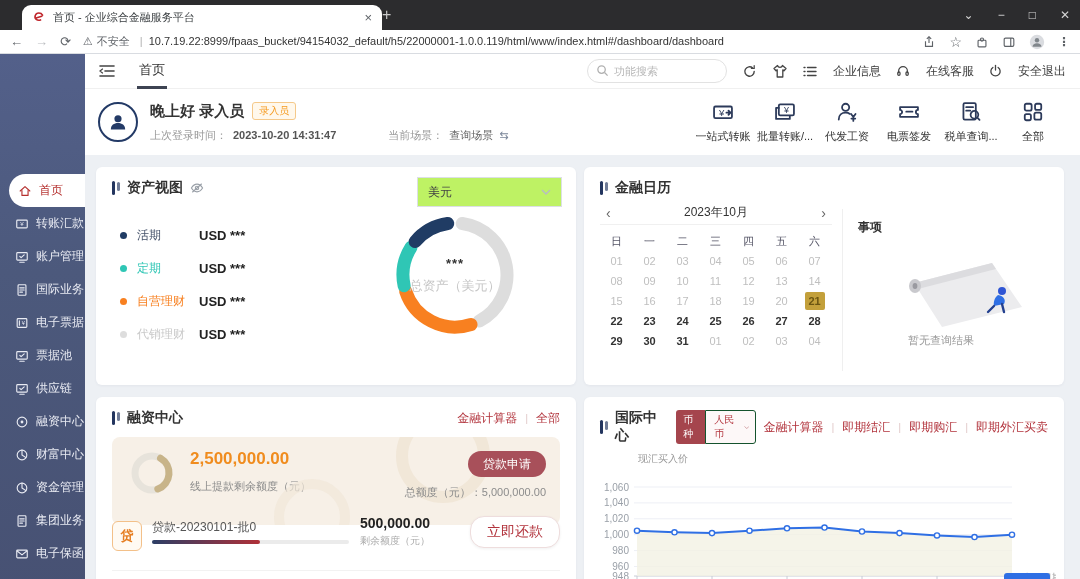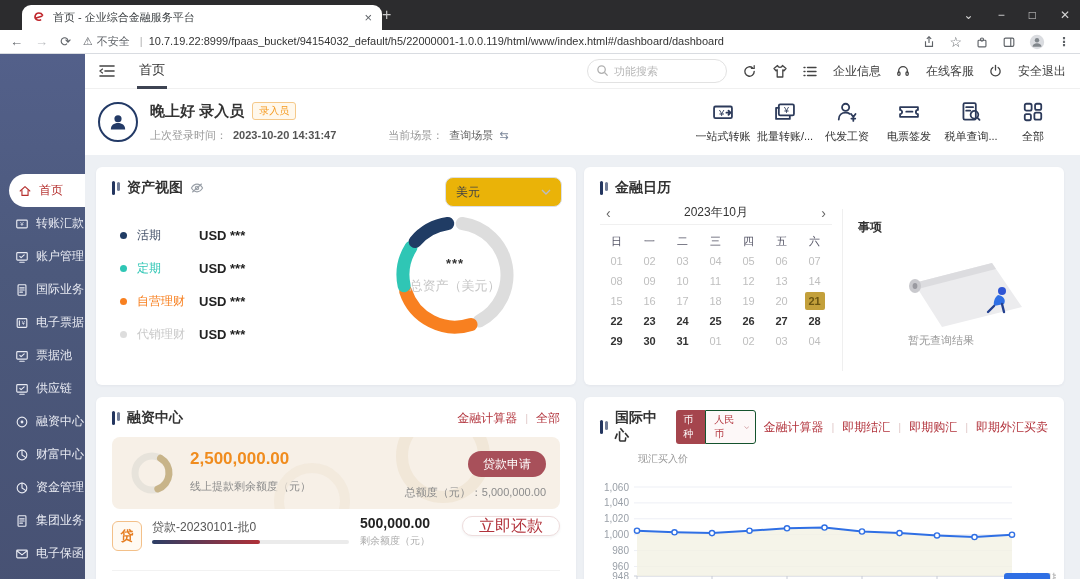--- a/index.html
+++ b/index.html
@@ -61,21 +61,21 @@
   .card { background:#fff; border-radius:6px; box-shadow:0 1px 3px rgba(30,40,70,0.05); position:relative; padding:12px 16px; overflow:hidden; }
   .card-head { display:flex; align-items:center; gap:7px; }
   .tbars { display:inline-flex; align-items:flex-start; gap:2px; }
   .tbars i { display:block; width:3px; background:#24365f; border-radius:2px; }
   .tbars i:first-child { height:14px; }
   .tbars i:last-child { height:9px; margin-top:1px; opacity:.65; }
   .card-title { font-size:14px; font-weight:bold; color:#333; }
   .eyeoff { color:#9aa0a8; display:flex; }
 
   
-  .cur-select { position:absolute; top:10px; right:14px; width:117px; height:30px; border:1px solid #dcdfe6; border-radius:8px; display:flex; align-items:center; justify-content:space-between; padding:0 10px; font-size:12px; color:#444; cursor:pointer; background:#eab308; }
+  .cur-select { position:absolute; top:10px; right:14px; width:145px; height:30px; border:1px solid #dcdfe6; border-radius:0; display:flex; align-items:center; justify-content:space-between; padding:0 10px; font-size:12px; color:#444; cursor:pointer; background:#bef264; }
   .chev { color:#b8bcc4; display:flex; }
   .legend { position:absolute; left:24px; top:52px; }
   .lrow { height:33px; display:flex; align-items:center; }
   .ldot { width:7px; height:7px; border-radius:50%; margin-right:10px; }
   .llabel { font-size:12px; width:62px; }
   .lval { font-size:13px; font-weight:bold; color:#222; }
   .donut-wrap { position:absolute; left:284px; top:33px; width:150px; height:150px; }
   .donut-center { position:absolute; left:0; top:0; width:150px; height:150px; display:flex; flex-direction:column; align-items:center; justify-content:center; gap:6px; }
   .dc-val { font-size:13px; font-weight:bold; color:#333; letter-spacing:1px; }
   .dc-label { font-size:13px; color:#c6c6c6; }
@@ -95,35 +95,35 @@
   .events-title { position:absolute; left:274px; top:52px; font-size:12px; font-weight:bold; color:#333; }
   .empty-illu { position:absolute; left:300px; top:78px; }
   .empty-text { position:absolute; left:272px; top:166px; width:170px; text-align:center; font-size:11px; color:#9a9a9a; }
 
   
   .rlinks { margin-left:auto; display:flex; align-items:center; gap:8px; }
   .rlink { font-size:12px; color:#b2333c; cursor:pointer; white-space:nowrap; }
   .rsep { color:#e3cccc; font-size:11px; }
 
   
-  .banner { position:absolute; left:16px; right:16px; top:40px; height:72px; background:#f7f0e7; border-radius:8px; overflow:hidden;padding-left:12px; }
+  .banner { position:absolute; left:16px; right:16px; top:40px; height:88px; background:#f7f0e7; border-radius:8px; overflow:hidden;padding-left:12px; }
   .banner:before { content:""; position:absolute; right:70px; top:-28px; width:70px; height:70px; border:12px solid #f1e7d8; border-radius:50%; }
   .banner:after { content:""; position:absolute; right:210px; bottom:-30px; width:56px; height:56px; border:10px solid #f1e7d8; border-radius:50%; opacity:.7; }
   .mini-donut { position:absolute; left:16px; top:12px; }
   .ban-amount { position:absolute; left:78px; top:12px; font-size:17px; font-weight:bold; color:#f08c1e; }
   .ban-label { position:absolute; left:78px; top:42px; font-size:11px; color:#8c8c8c; }
   .apply-btn { position:absolute; right:14px; top:14px; height:26px; padding:0 15px; background:#a8505a; color:#fff; font-size:12px; border:0; border-radius:13px; display:flex; align-items:center; cursor:pointer; z-index:2; font-family:inherit; }
   .ban-total { position:absolute; right:14px; top:48px; font-size:11px; color:#8c8c8c; z-index:2; }
   .loan-tag { position:absolute; left:16px; top:124px; width:30px; height:30px; border:1px solid #f3c089; background:#fffaf3; color:#e67e22; border-radius:6px; font-size:13px; font-weight:bold; display:flex; align-items:center; justify-content:center; }
   .loan-name { position:absolute; left:56px; top:122px; font-size:12px; color:#555; }
   .loan-bar { position:absolute; left:56px; top:143px; width:197px; height:4px; background:#ebebeb; border-radius:2px; }
   .loan-fill { height:4px; border-radius:2px; background:linear-gradient(90deg,#2c3e66,#b03038); }
   .loan-amt { position:absolute; left:264px; top:118px; font-size:14px; font-weight:bold; color:#222; }
   .loan-amt-label { position:absolute; left:264px; top:137px; font-size:10px; color:#aaa; }
-  .repay-btn { position:absolute; right:16px; top:119px; height:20px; padding:0 16px; background:#fff; border:1px solid #eedddd; box-shadow:0 1px 3px rgba(0,0,0,.06); color:#b2333c; font-size:16px; border-radius:14px; display:flex; align-items:center; cursor:pointer; font-family:inherit; }
+  .repay-btn { position:absolute; right:16px; top:119px; height:32px; padding:0 16px; background:#fff; border:1px solid #eedddd; box-shadow:0 1px 3px rgba(0,0,0,.06); color:#b2333c; font-size:14px; border-radius:14px; display:flex; align-items:center; cursor:pointer; font-family:inherit; }
   .loan-div { position:absolute; left:16px; right:16px; top:173px; height:1px; background:#f2f2f2; }
 
   
   .cur-tag { display:flex; align-items:center; margin-left:8px; font-size:10px; cursor:pointer; }
   .cur-tag .tg { background:#a5454d; color:#fff; padding:3px 7px; border-radius:3px 0 0 3px; }
   .cur-tag .tv { border:1px solid #14532d; background:#fdf8f8; color:#b2333c; padding:2px 6px 2px 8px; border-radius:0 3px 3px 0; display:flex; align-items:center; gap:9px; }
   .chart-wrap { position:absolute; left:10px; top:40px; width:462px; height:200px; }
   .partial-blue { position:absolute; right:14px; top:176px; width:46px; height:12px; background:#2f6fe4; border-radius:3px; }
 
   .ic, svg { display:block; }

